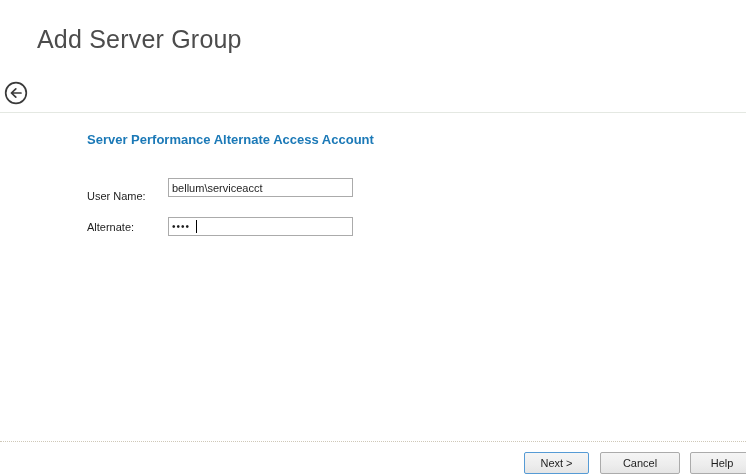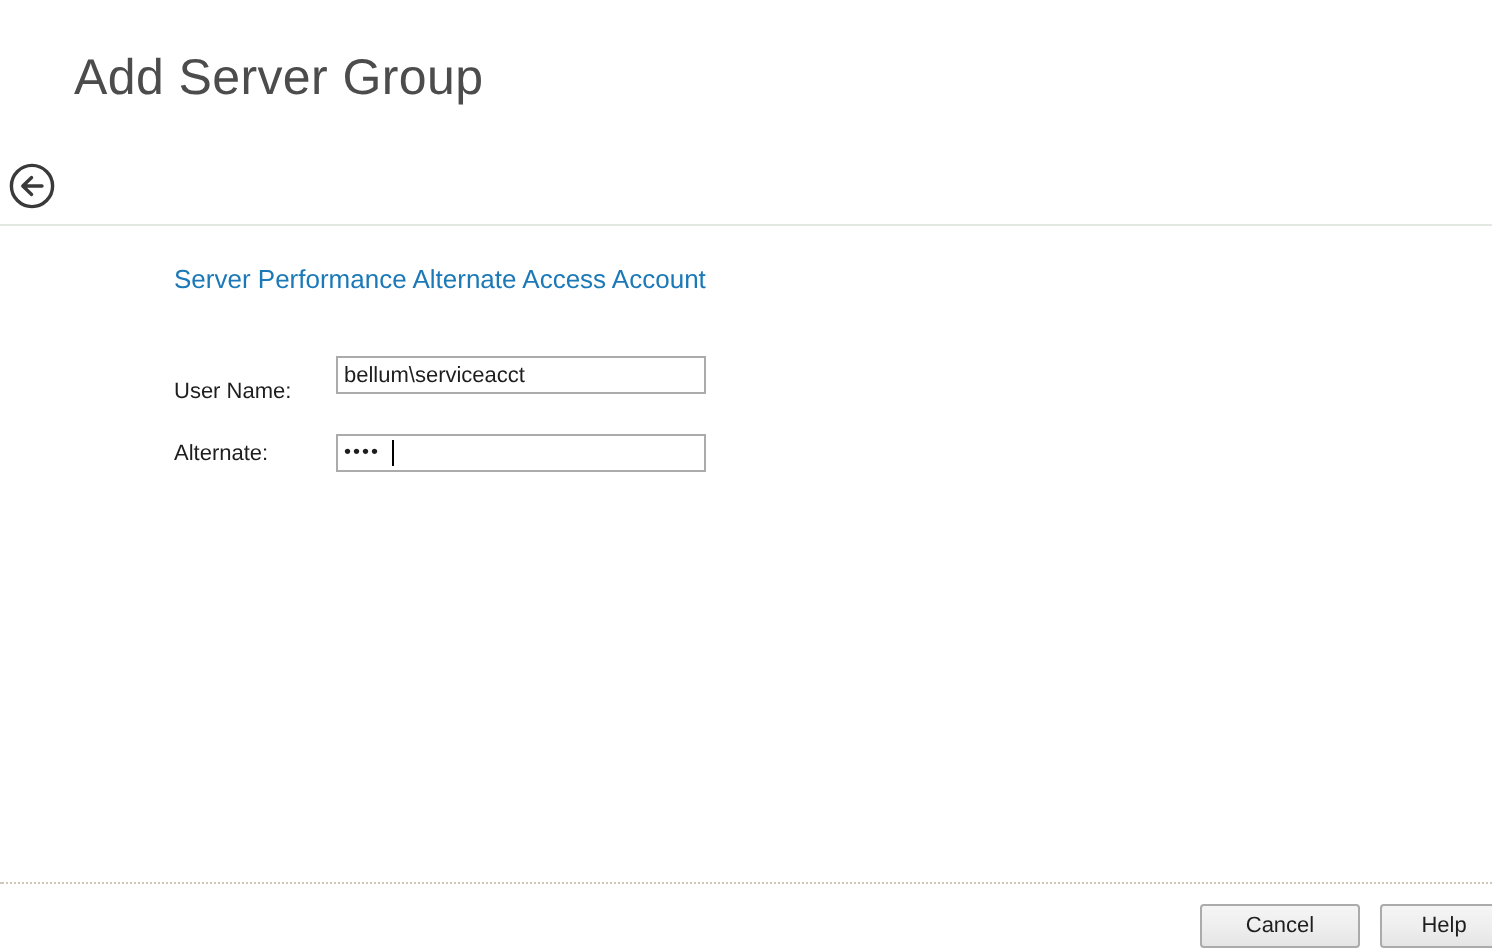--- a/index.html
+++ b/index.html
@@ -37,21 +37,21 @@
     position: absolute;
     left: 0; top: 112px;
     width: 746px; height: 0;
     border-top: 1px solid #e4e8e2;
   }
 
   .section-heading {
     position: absolute;
     left: 87px; top: 132px;
     font-size: 13px;
-    font-weight: 400;
+    font-weight: 700;
     color: #1b79b7;
     white-space: nowrap;
   }
 
   .field-label {
     position: absolute;
     left: 87px;
     font-size: 11px;
     color: #1e1e1e;
     white-space: nowrap;
@@ -127,16 +127,17 @@
 
   <label class="field-label label-username">User Name:</label>
   <input class="text-input input-username" type="text" value="bellum\serviceacct" style="">
 
   <label class="field-label label-password">Alternate:</label>
   <input class="text-input input-password" type="text" value="••••" style="">
   <div class="caret"></div>
 
   <div class="sep-bottom"></div>
 
+  <button class="btn btn-next">Next &gt;</button>
   <button class="btn btn-cancel">Cancel</button>
   <button class="btn btn-help">Help</button>
 
 </div>
 
 </body></html>

